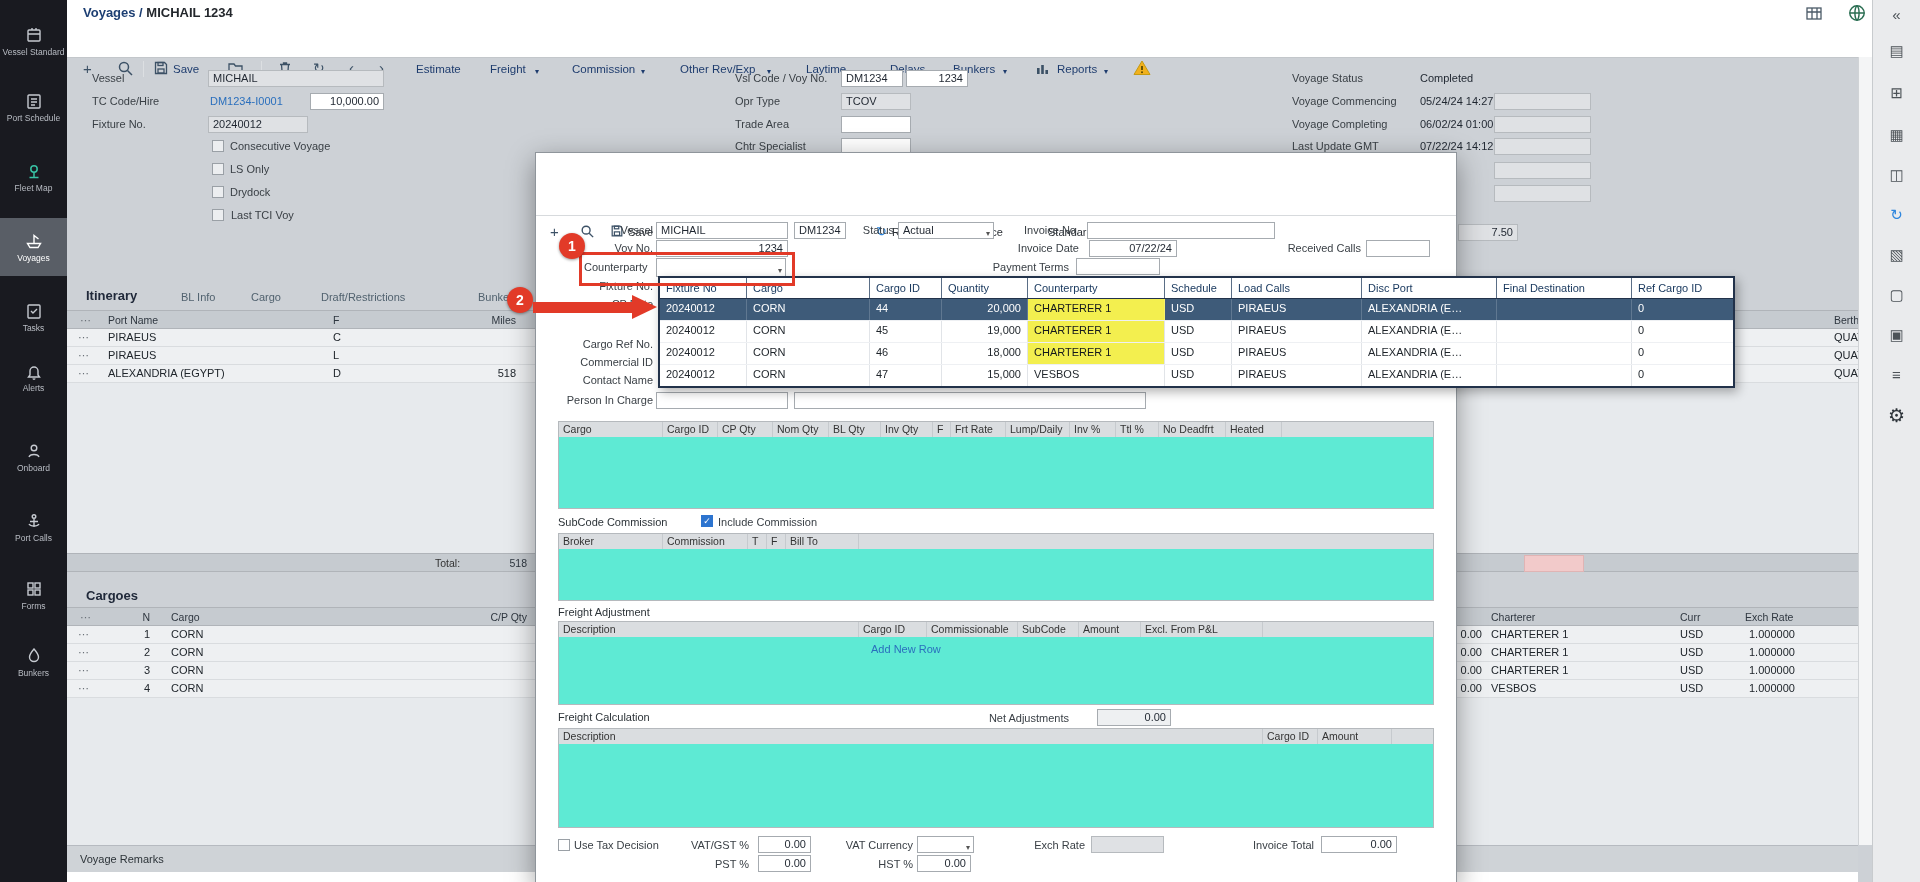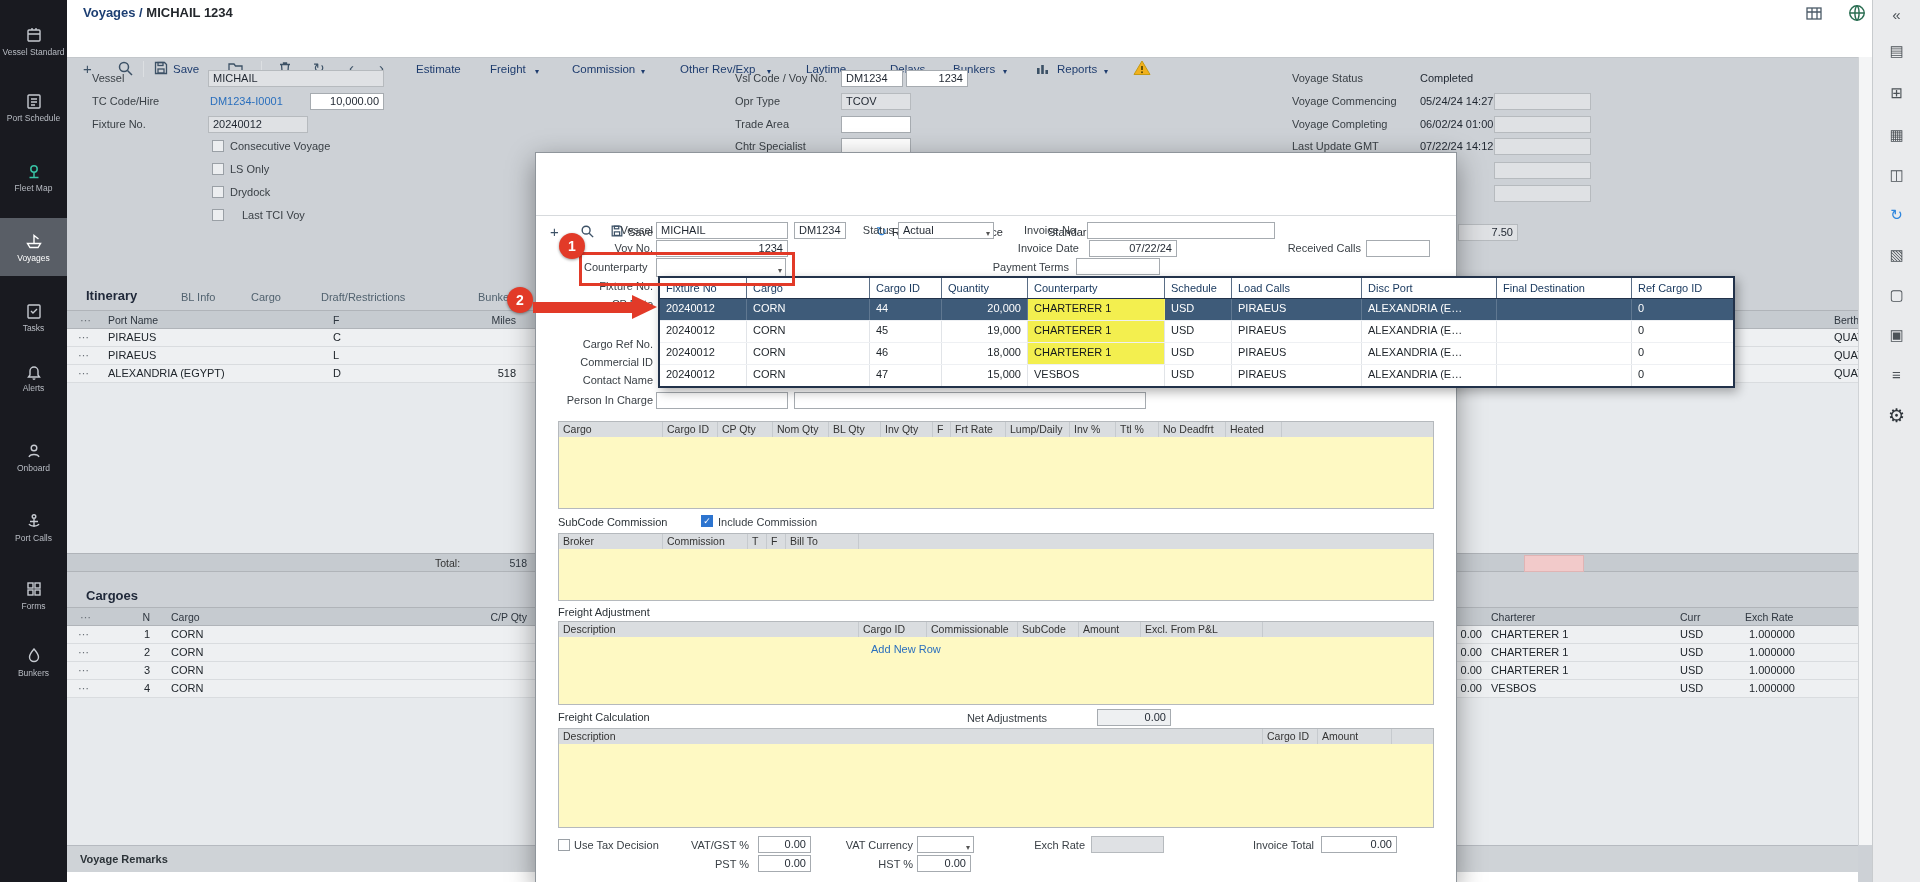--- a/index.html
+++ b/index.html
@@ -44,21 +44,21 @@
   #mtitle{position:absolute;left:0;top:0;right:0;height:32px;background:#20262e}
   #mtitle .t{position:absolute;left:16px;top:8px;color:#fff;font-size:13px;font-weight:bold}
   .winbtn{position:absolute;top:5px;color:#fff;font-size:15px;cursor:pointer;width:22px;text-align:center}
   #mtb{position:absolute;left:0;top:32px;right:0;height:30px;background:#fff;border-bottom:1px solid #d7dadd}
   .mtbt{position:absolute;top:41px;font-size:11px;color:#2b3036;white-space:nowrap;cursor:pointer}
   .mtbi{position:absolute;top:39px;cursor:pointer}
   .mlbl{position:absolute;font-size:11px;color:#3a4046;white-space:nowrap}
   .mhead{position:absolute;height:17px;background:#dadde0;border:1px solid #b5b9bd;box-sizing:border-box;display:flex}
   .mhead span{font-size:10.5px;color:#333;border-right:1px solid #c6cace;padding:1px 4px;box-sizing:border-box;
               flex:0 0 auto;overflow:hidden;white-space:nowrap}
-  .mbody{position:absolute;background:#fef9c3;border:1px solid #b5b9bd;border-top:none;box-sizing:border-box}
+  .mbody{position:absolute;background:#5eead4;border:1px solid #b5b9bd;border-top:none;box-sizing:border-box}
   
   #ddgrid{position:absolute;left:658px;top:276px;width:1073px;background:#fff;border:2px solid #22324a;z-index:40;
           box-shadow:3px 4px 10px rgba(0,0,0,.3)}
   .gh{display:flex;border-bottom:1px solid #22324a;background:#fff}
   .gh span{font-size:11px;color:#16365c;padding:4px 6px;border-right:1px solid #5a6e86;box-sizing:border-box;
            flex:0 0 auto;overflow:hidden;white-space:nowrap}
   .gr{display:flex;height:21px;border-bottom:1px solid #eef0f3;cursor:pointer}
   .gr span{font-size:11px;color:#1d2329;padding:3px 6px;border-right:1px solid #e1e4e8;box-sizing:border-box;
            flex:0 0 auto;overflow:hidden;white-space:nowrap}
   .gr.sel{background:#3e5b79}
@@ -262,21 +262,21 @@
   <span class="lbl" style="left:92px;top:118px">Fixture No.</span>
   <span class="fld fldg" style="left:208px;top:116px;width:100px">20240012</span>
 
   <span class="cb" style="left:212px;top:140px"></span>
   <span class="lbl" style="left:230px;top:140px">Consecutive Voyage</span>
   <span class="cb" style="left:212px;top:163px"></span>
   <span class="lbl" style="left:230px;top:163px">LS Only</span>
   <span class="cb" style="left:212px;top:186px"></span>
   <span class="lbl" style="left:230px;top:186px">Drydock</span>
   <span class="cb" style="left:212px;top:209px"></span>
-  <span class="lbl" style="left:242px;top:209px">Last TCI Voy</span>
+  <span class="lbl" style="left:231px;top:209px">Last TCI Voy</span>
 
   <span class="lbl" style="left:735px;top:72px">Vsl Code / Voy No.</span>
   <span class="fld" style="left:841px;top:70px;width:62px">DM1234</span>
   <span class="fld tr" style="left:906px;top:70px;width:62px">1234</span>
   <span class="lbl" style="left:735px;top:95px">Opr Type</span>
   <span class="fld fldg" style="left:841px;top:93px;width:70px">TCOV</span>
   <span class="lbl" style="left:735px;top:118px">Trade Area</span>
   <span class="fld" style="left:841px;top:116px;width:70px"></span>
   <span class="lbl" style="left:735px;top:140px">Chtr Specialist</span>
   <span class="fld" style="left:841px;top:138px;width:70px"></span>
@@ -387,21 +387,21 @@
     <span class="tcell" style="left:104px">CORN</span>
     <span class="tcell clipR" style="left:1362px;width:53px">0.00</span>
     <span class="tcell" style="left:1424px">VESBOS</span>
     <span class="tcell" style="left:1613px">USD</span>
     <span class="tcell" style="left:1682px">1.000000</span>
   </div>
   <div class="a" style="left:67px;top:698px;width:1791px;height:147px;background:#e7eaed"></div>
 </div>
 
 <div class="a" style="left:67px;top:845px;width:1791px;height:27px;background:#cfd3d7;border-top:1px solid #b6bac0">
-  <span class="a" style="left:13px;top:7px;font-size:11px;font-weight:700;color:#2c3338">Voyage Remarks</span>
+  <span class="a" style="left:13px;top:7px;font-size:11px;font-weight:400;color:#2c3338">Voyage Remarks</span>
 </div>
 <div class="a" style="left:67px;top:872px;width:1791px;height:10px;background:#fff"></div>
 <div class="a" style="left:1858px;top:57px;width:15px;height:788px;background:#f4f5f6;border-left:1px solid #d0d3d6"></div>
 
 <div id="rsb">
   <span class="rico" style="top:6px">«</span>
   <span class="rico" style="top:42px">▤</span>
   <span class="rico" style="top:84px">⊞</span>
   <span class="rico" style="top:126px">▦</span>
   <span class="rico" style="top:166px">◫</span>
@@ -514,21 +514,21 @@
     <span style="width:61px">SubCode</span>
     <span style="width:62px">Amount</span>
     <span style="width:122px">Excl. From P&amp;L</span>
     <span style="flex:1 1 auto;border-right:none"></span>
   </div>
   <div class="mbody" style="left:22px;top:484px;width:876px;height:68px">
     <span class="a link" style="left:312px;top:6px;font-size:11px">Add New Row</span>
   </div>
 
   <span class="mlbl" style="left:22px;top:558px;color:#2c3338">Freight Calculation</span>
-  <span class="mlbl lblr" style="left:411px;top:559px;width:100px">Net Adjustments</span>
+  <span class="mlbl lblr" style="left:433px;top:559px;width:100px">Net Adjustments</span>
   <span class="fld tr" style="left:561px;top:556px;width:74px;background:#eef0f2">0.00</span>
   <div class="mhead" style="left:22px;top:575px;width:876px">
     <span style="width:704px">Description</span>
     <span style="width:55px">Cargo ID</span>
     <span style="width:74px">Amount</span>
     <span style="flex:1 1 auto;border-right:none"></span>
   </div>
   <div class="mbody" style="left:22px;top:591px;width:876px;height:84px"></div>
 
   <span class="cb" style="left:22px;top:686px;background:#fff"></span>

